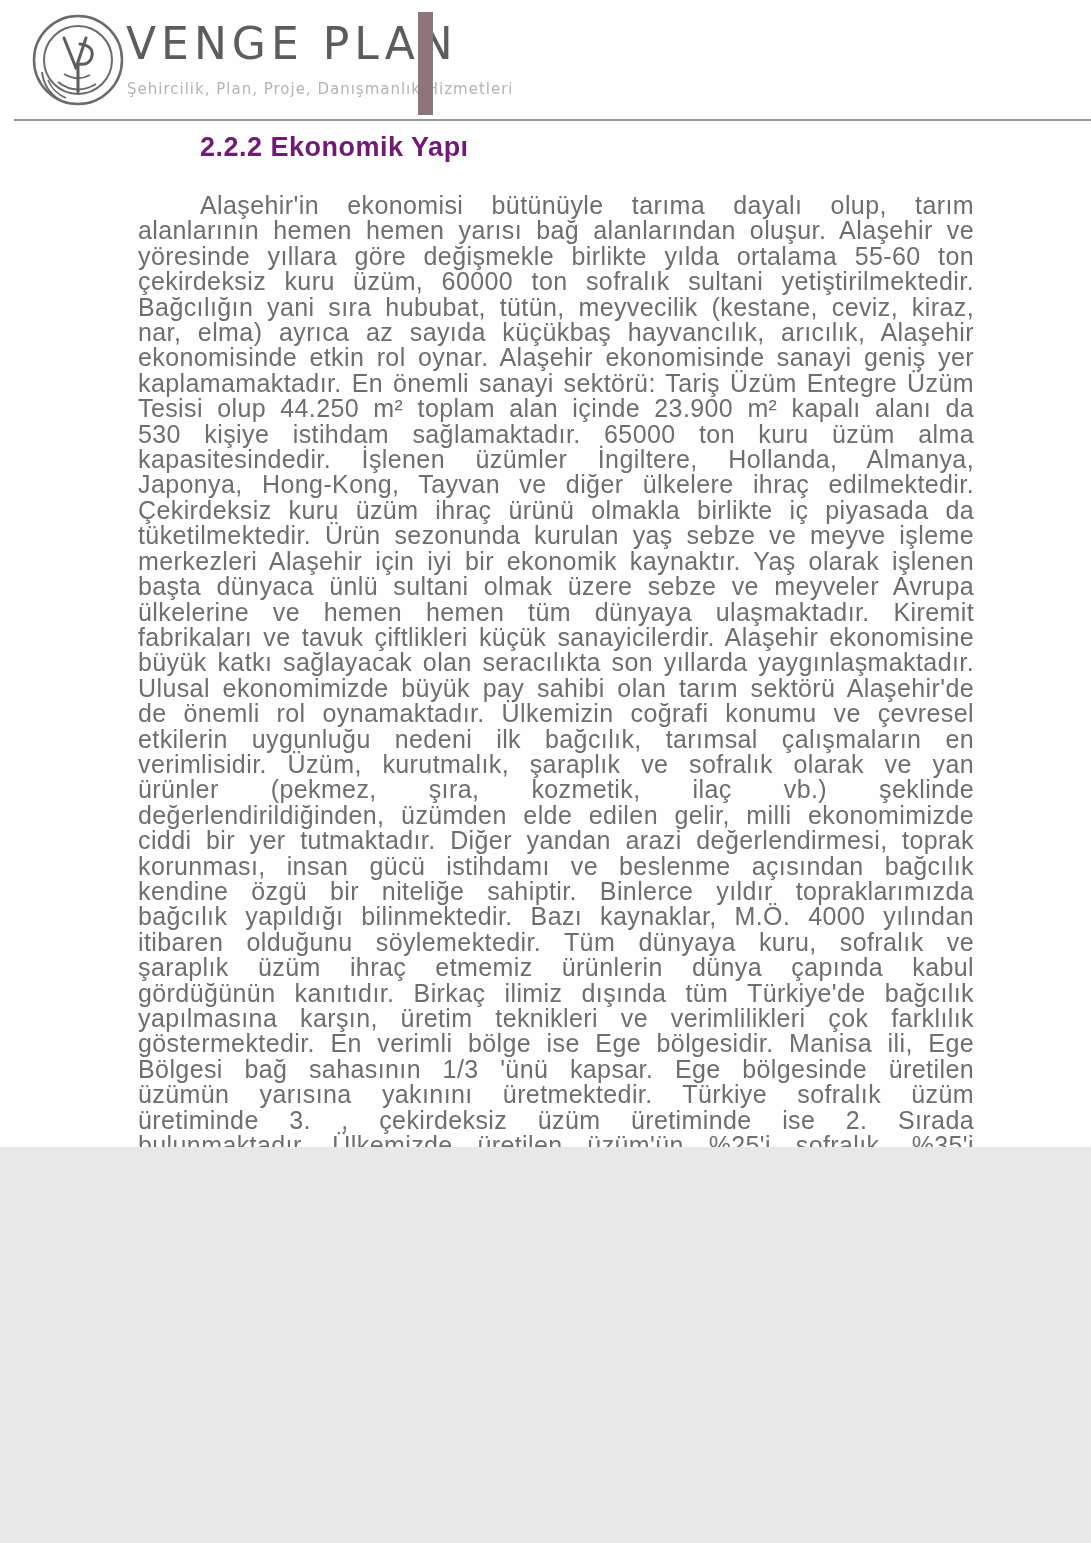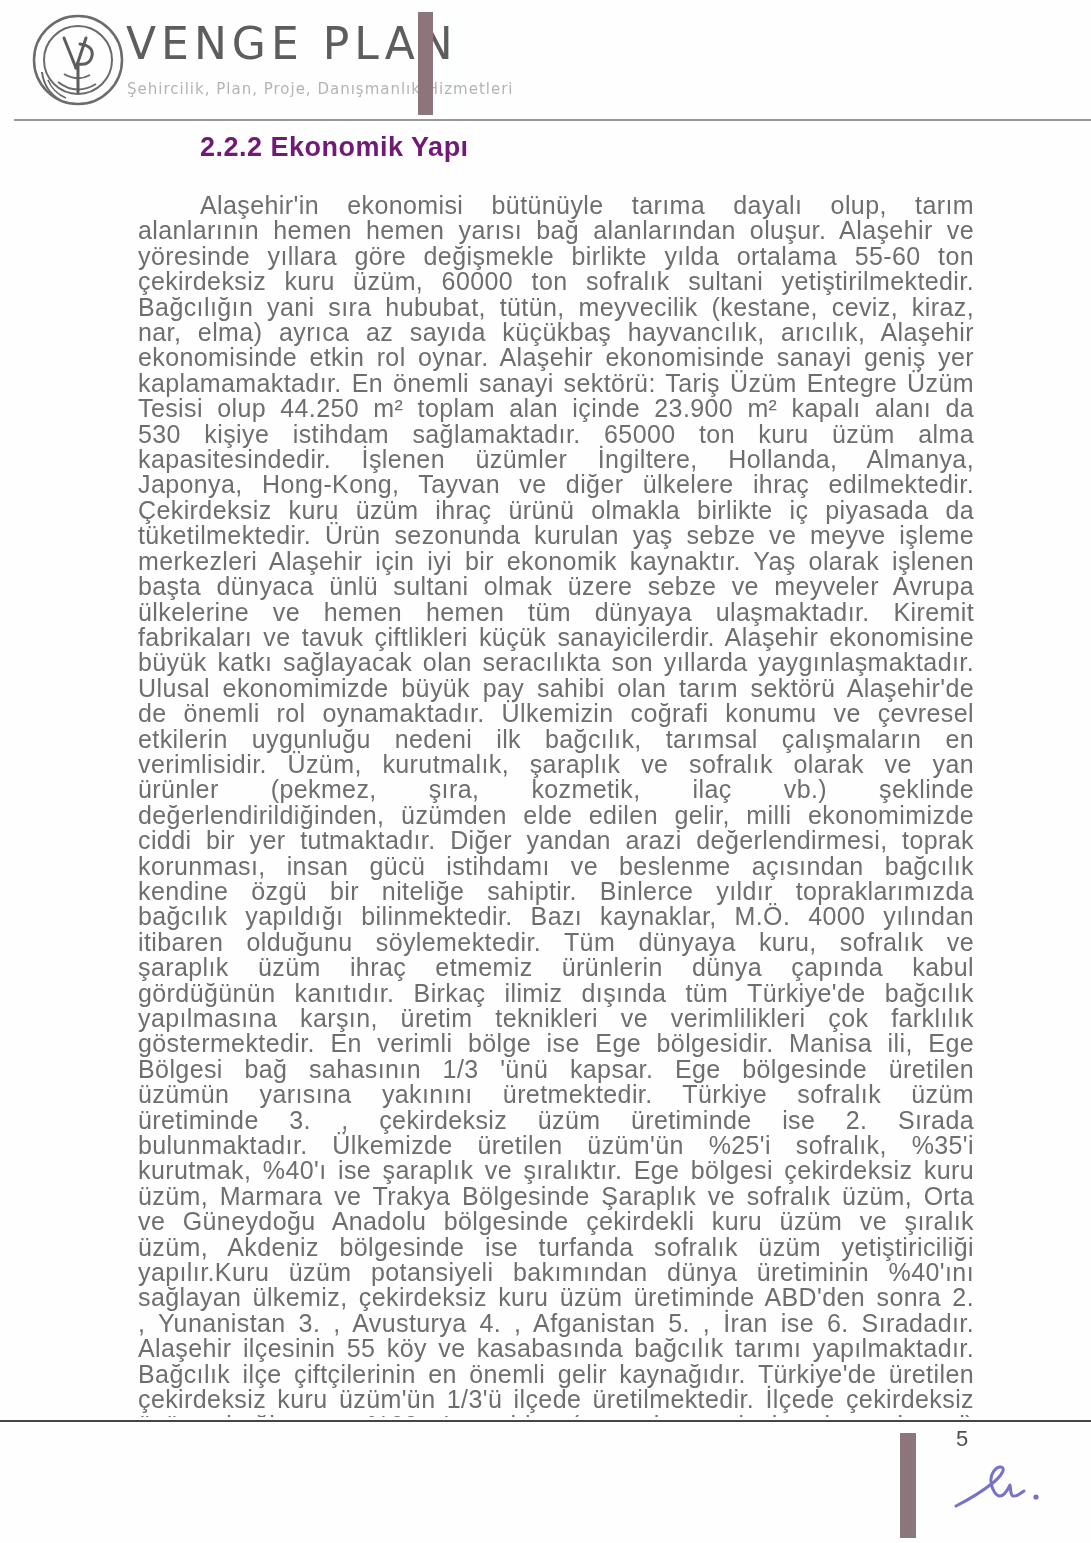--- a/index.html
+++ b/index.html
@@ -1,18 +1,18 @@
 <!DOCTYPE html>
 <html><head>
 <meta charset="utf-8">
 <style>
   html,body{margin:0;padding:0;background:#e8e8e8;}
   .page{
     position:relative;
-    width:1091px;height:1543px;
+    width:1091px;height:1147px;
     margin:0 auto;
     background:#fefefe;
     font-family:"Liberation Sans", sans-serif;
     overflow:hidden;
   }
   
   .logo-svg{position:absolute;left:28px;top:10px;width:100px;height:100px;}
   .company-name{
     position:absolute;left:126px;top:18px;
     font-family:"DejaVu Sans", sans-serif;

